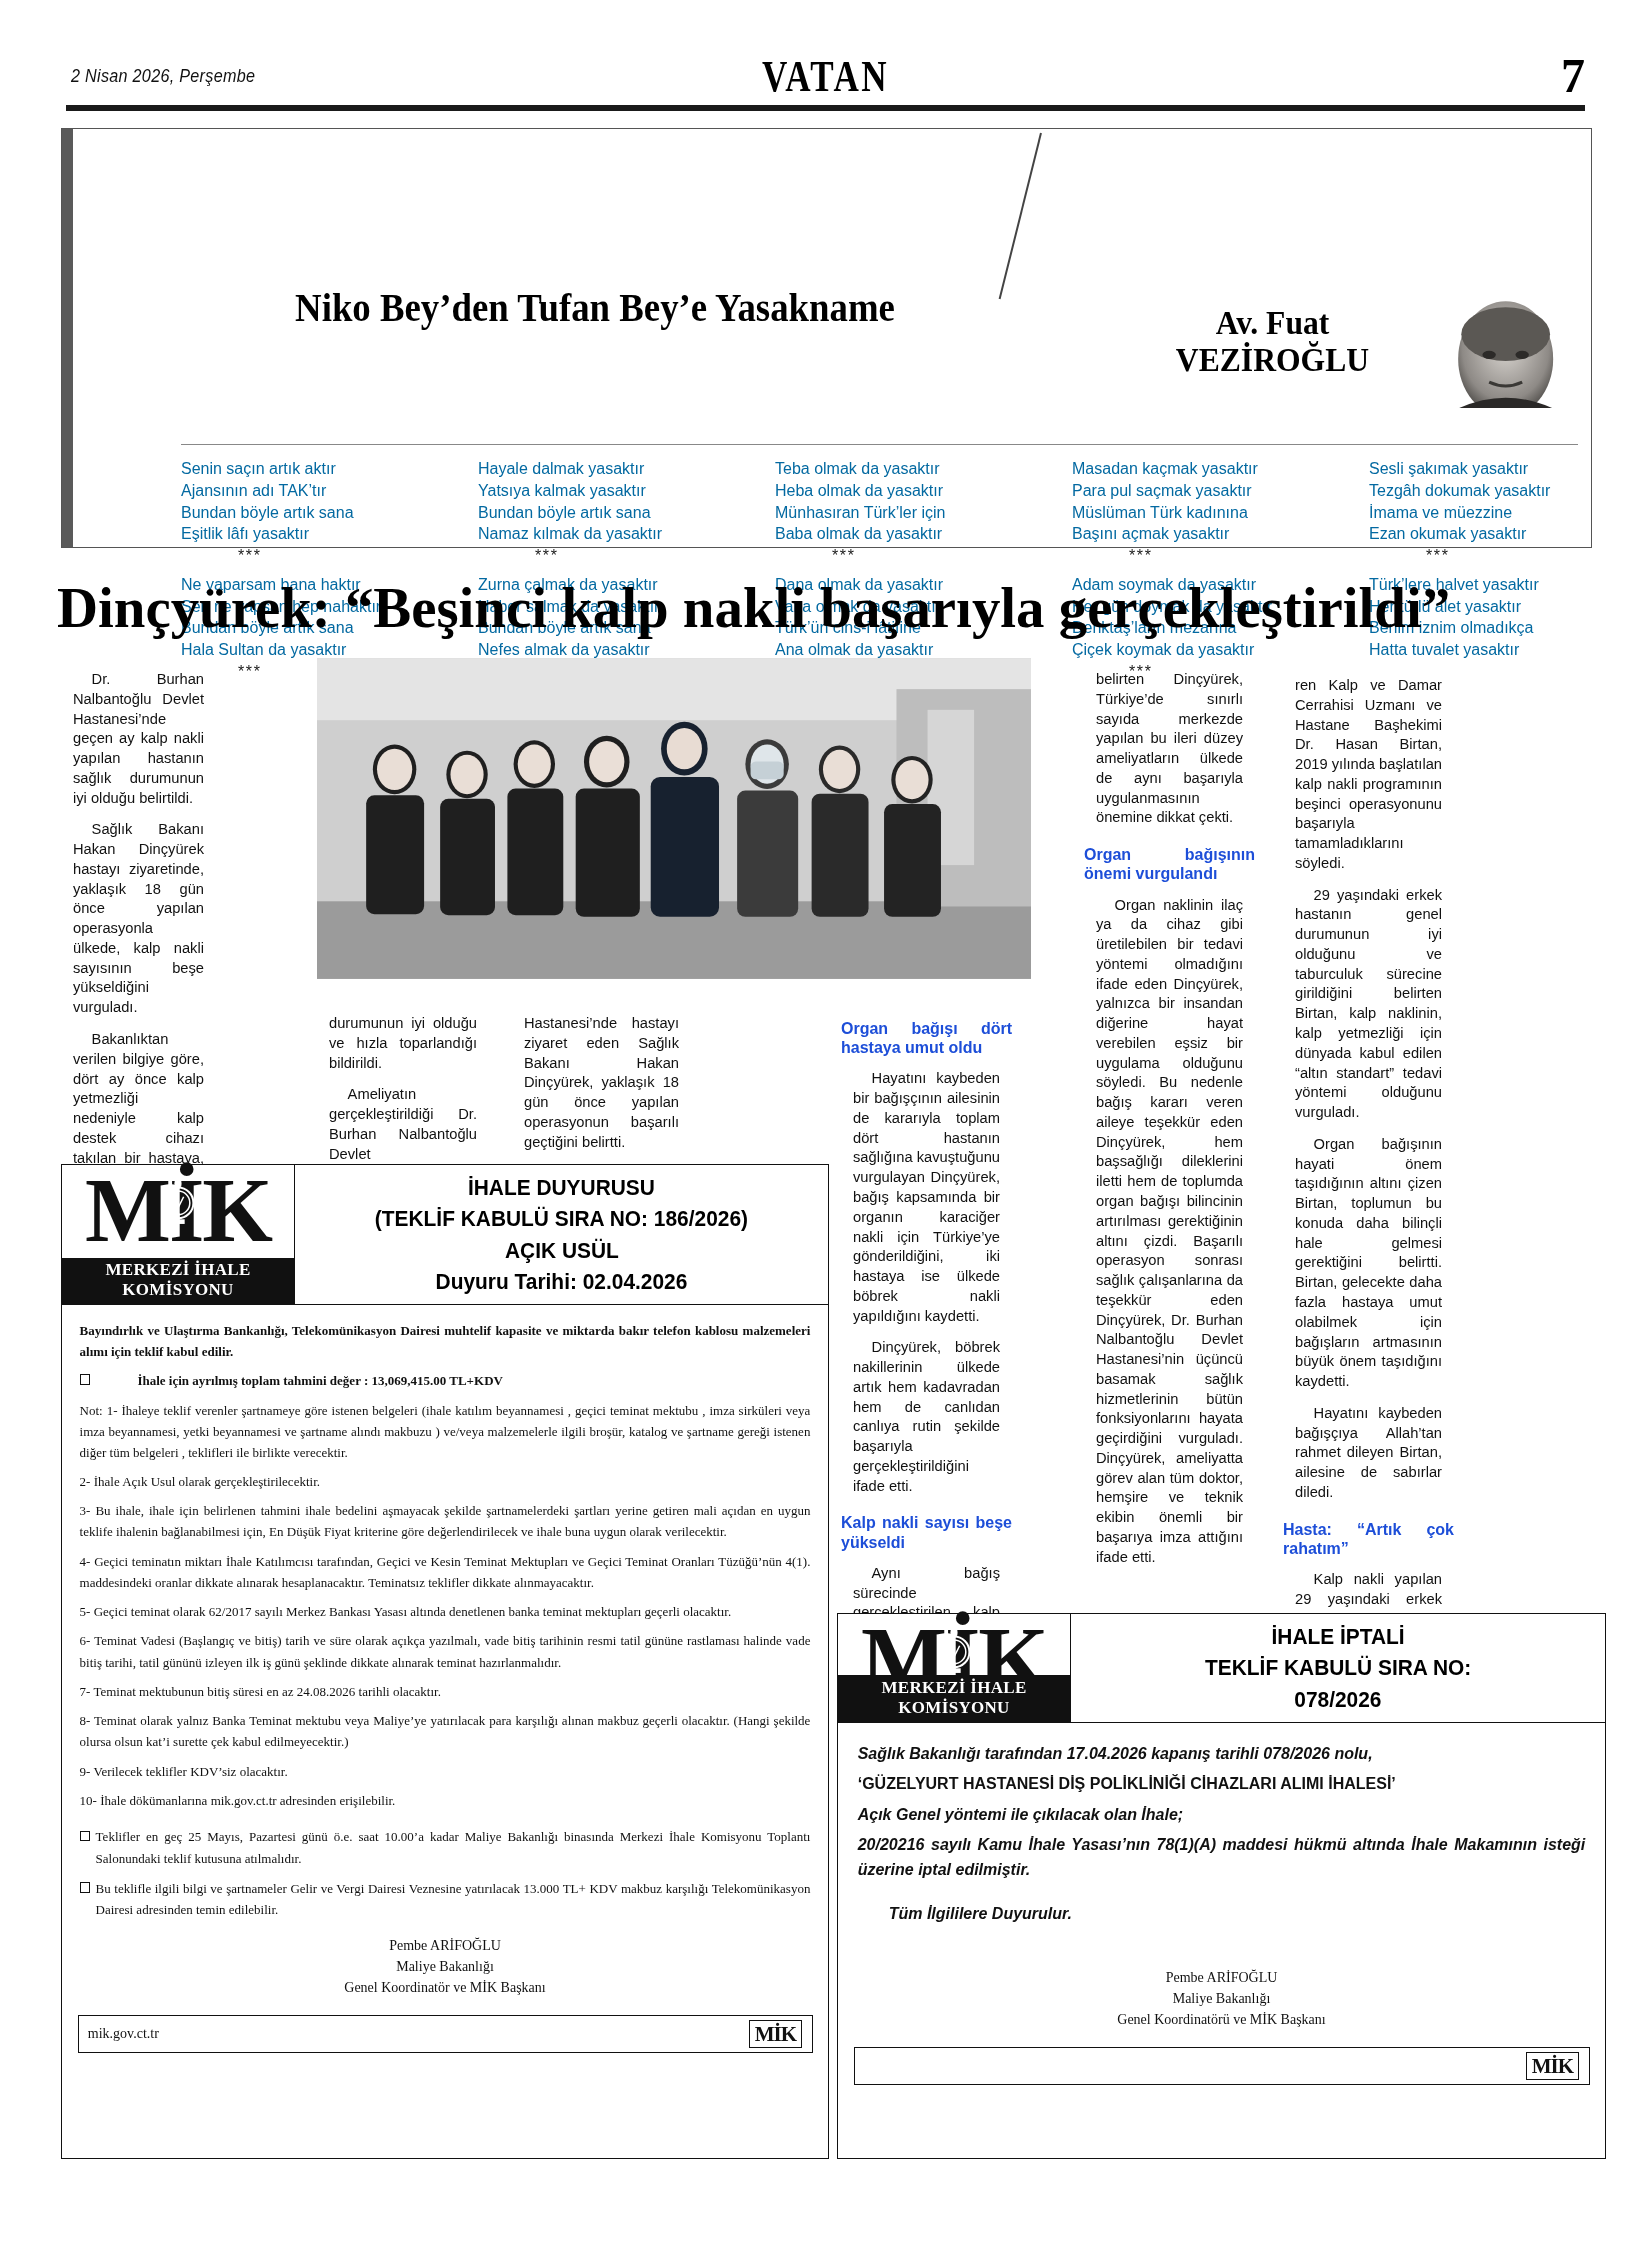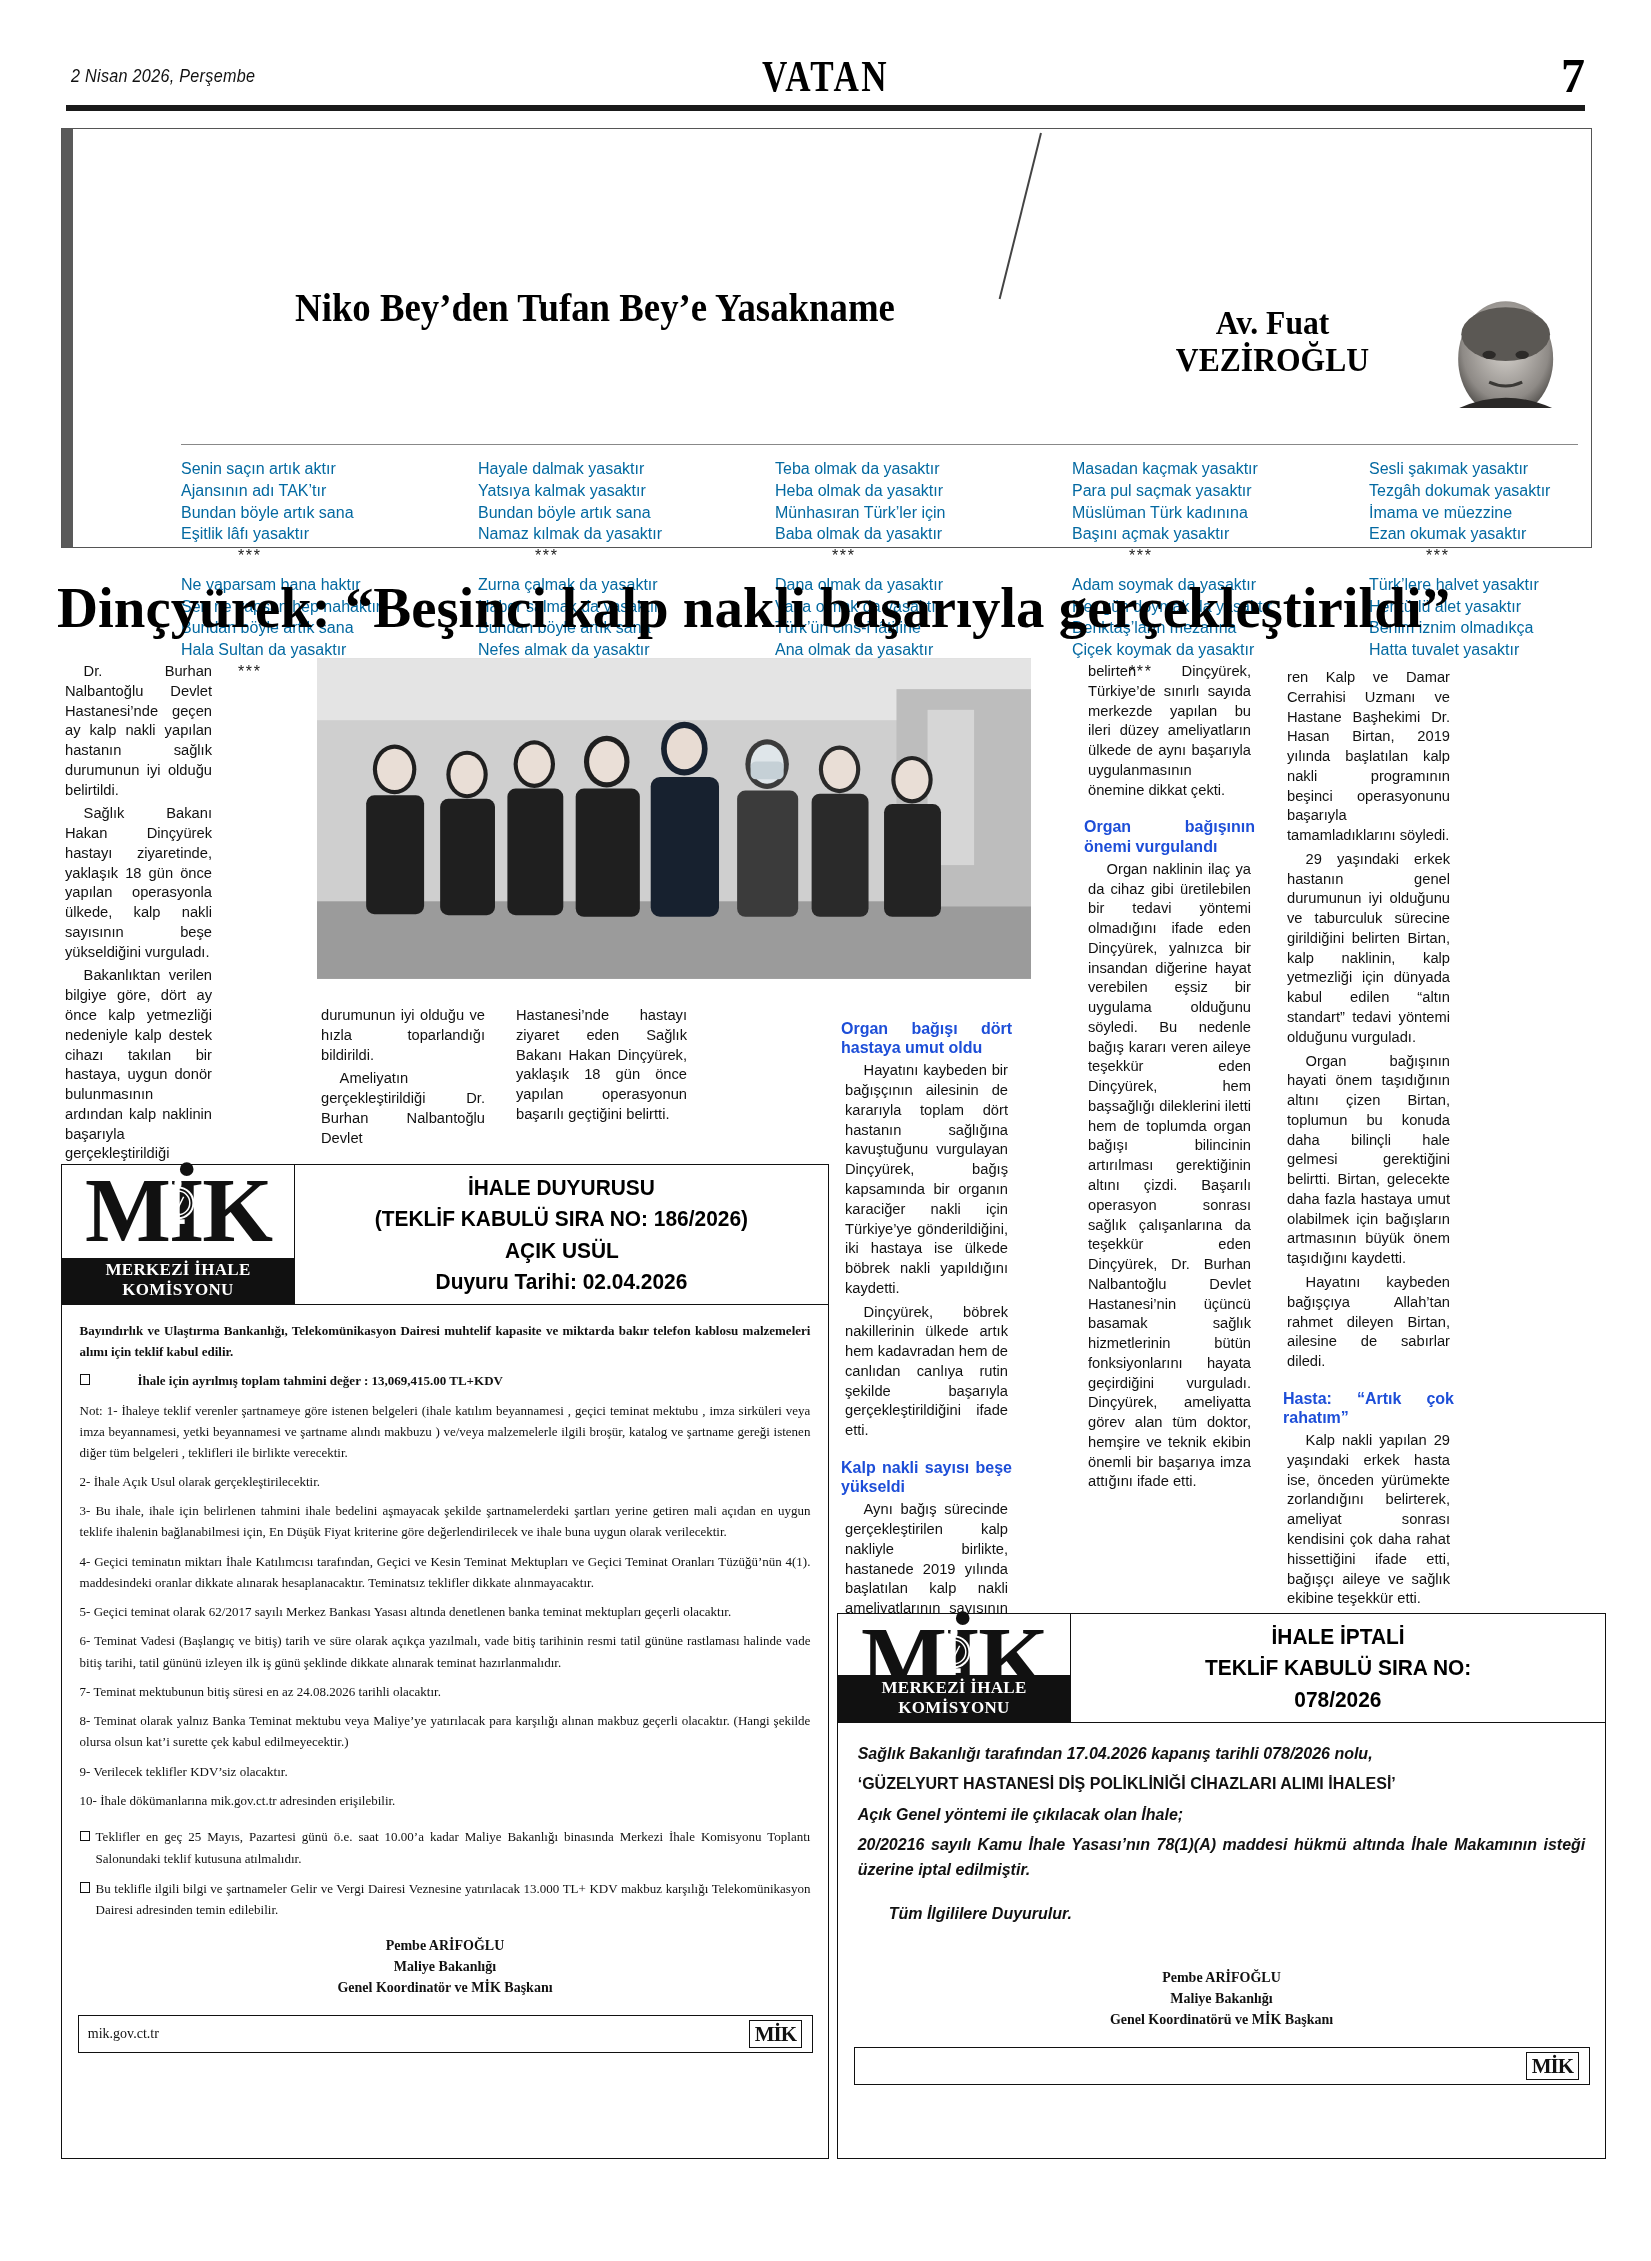--- a/index.html
+++ b/index.html
@@ -120,21 +120,21 @@
     transform:scaleX(0.98); transform-origin:left center;
   }
 
   
   .article-col {
     position:absolute;
     font-family:"Liberation Sans", sans-serif;
     font-size:14.7px; line-height:1.345; color:#111;
     text-align:justify;
   }
-  .article-col p { margin:4px; text-indent:18.6px; }
+  .article-col p { margin:12px; text-indent:18.6px; }
   .subhead {
     font-family:"Liberation Sans", sans-serif;
     font-weight:bold; font-size:16px; line-height:1.2; color:#1d4ed8;
     text-indent:0; margin:17px 0 1px 0;
   }
 
   #col1 { left:61px; top:658px; width:155px; }
   #col2 { left:317px; top:1002px; width:172px; }
   #col3 { left:512px; top:1002px; width:179px; }
   #col4 { left:841px; top:1002px; width:171px; }
@@ -205,21 +205,21 @@
   }
   .ad-body p { margin:0 0 8.3px 0; }
   .ad-body .b { font-weight:bold; }
   .bullet-line { display:flex; gap:5.2px; align-items:flex-start; }
   .sq { display:inline-block; width:8.8px; height:8.8px;
         border:1.6px solid #111; margin-top:4.1px; flex:0 0 auto; }
 
   .sig {
     text-align:center;
     font-family:"Liberation Serif", serif;
-    font-weight:bold; font-size:14px; line-height:1.5; color:#111;
+    font-weight:normal; font-size:14px; line-height:1.5; color:#111;
     margin-top:15.5px;
   }
   .sig-right { text-align:center; }
 
   .ad-footer {
     display:flex; align-items:center; justify-content:space-between;
     border:1px solid #111; margin:11.4px 15.5px 11.4px 15.5px;
     padding:4.1px 9.3px; min-height:24px;
   }
   .ad-footer-url {

